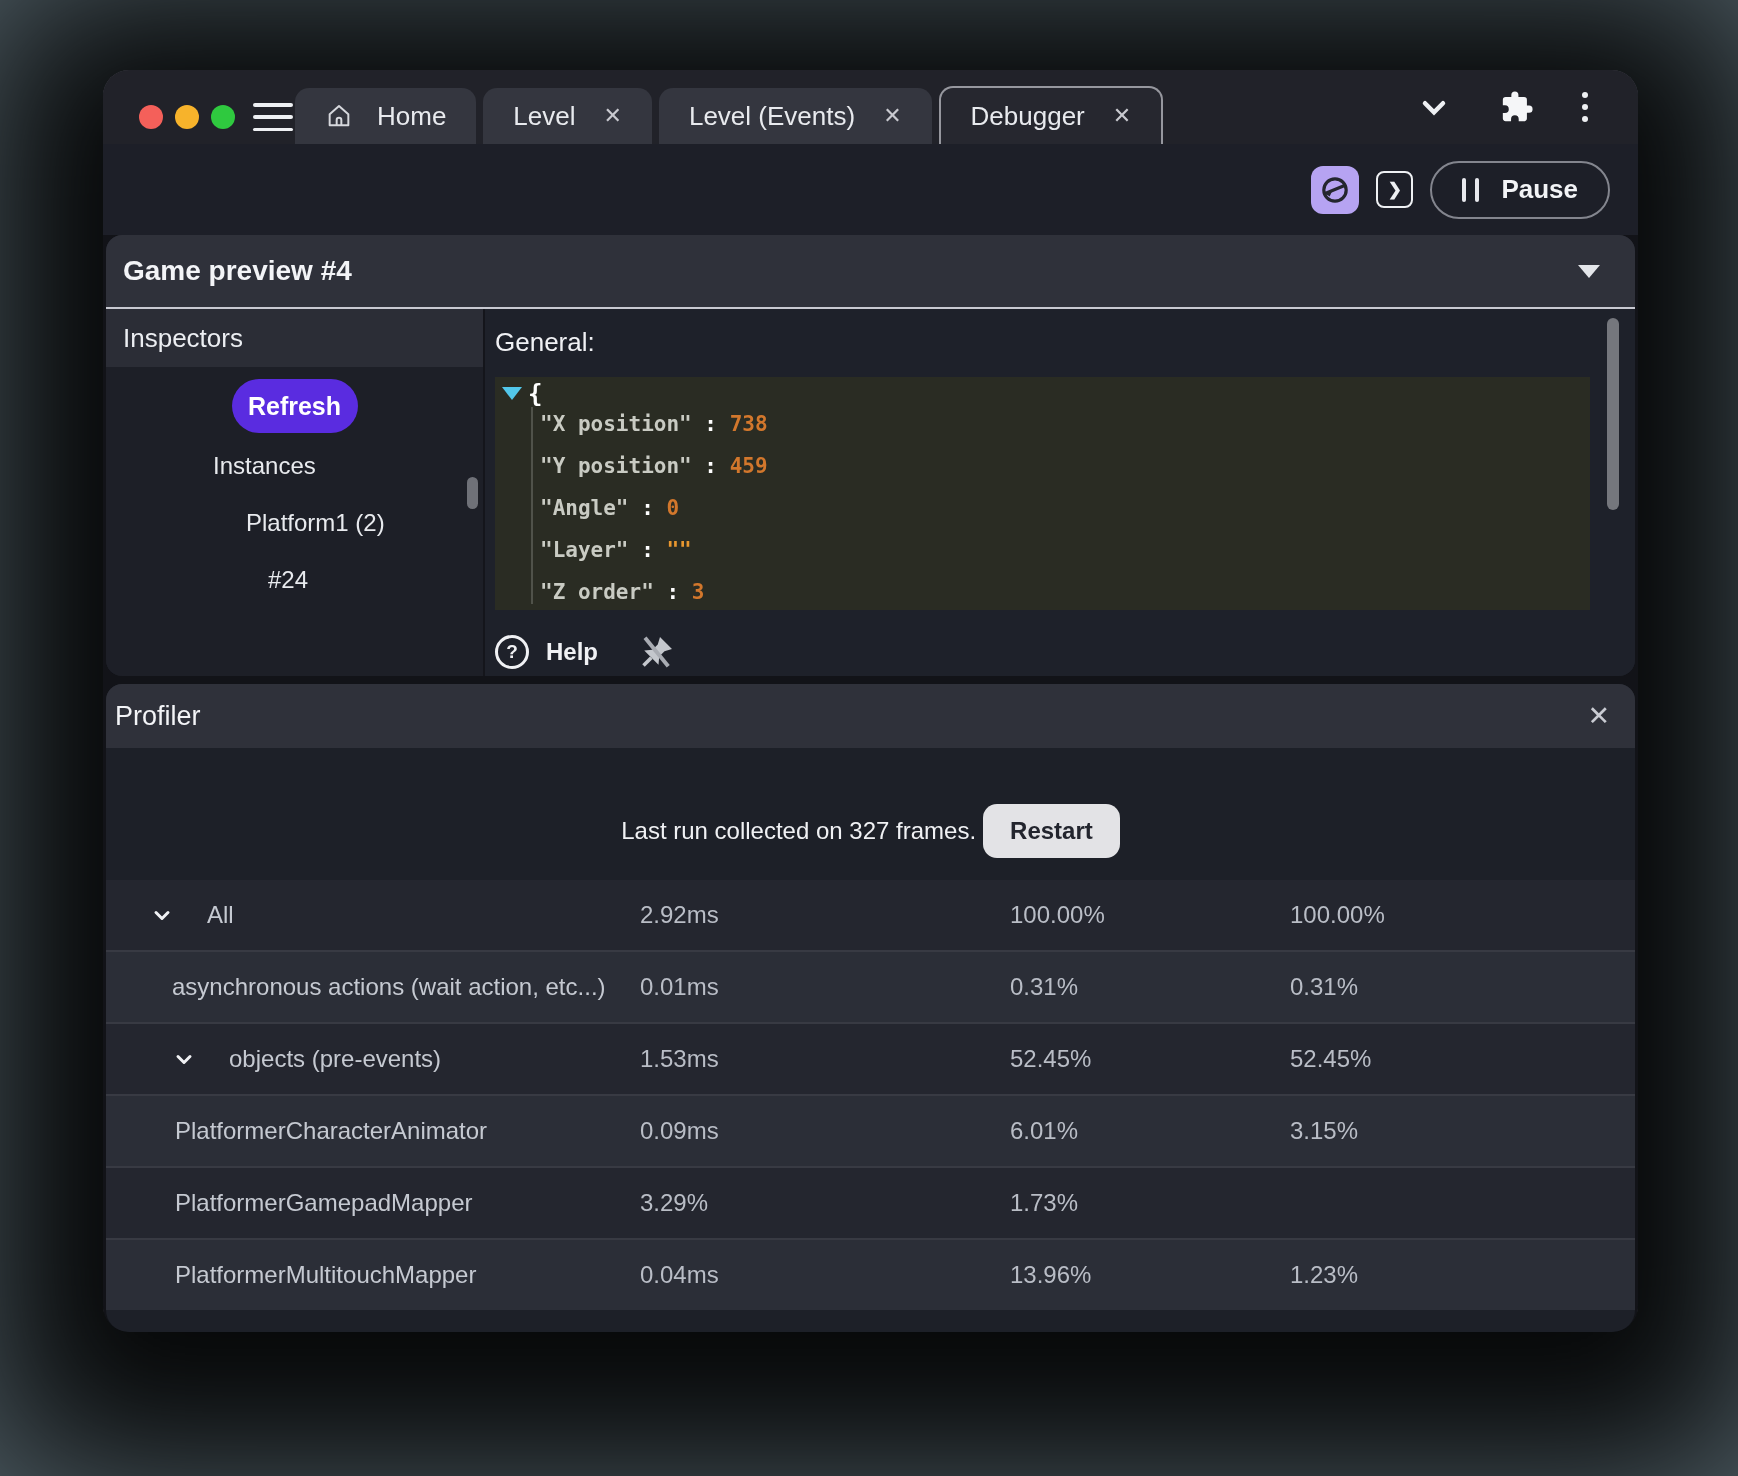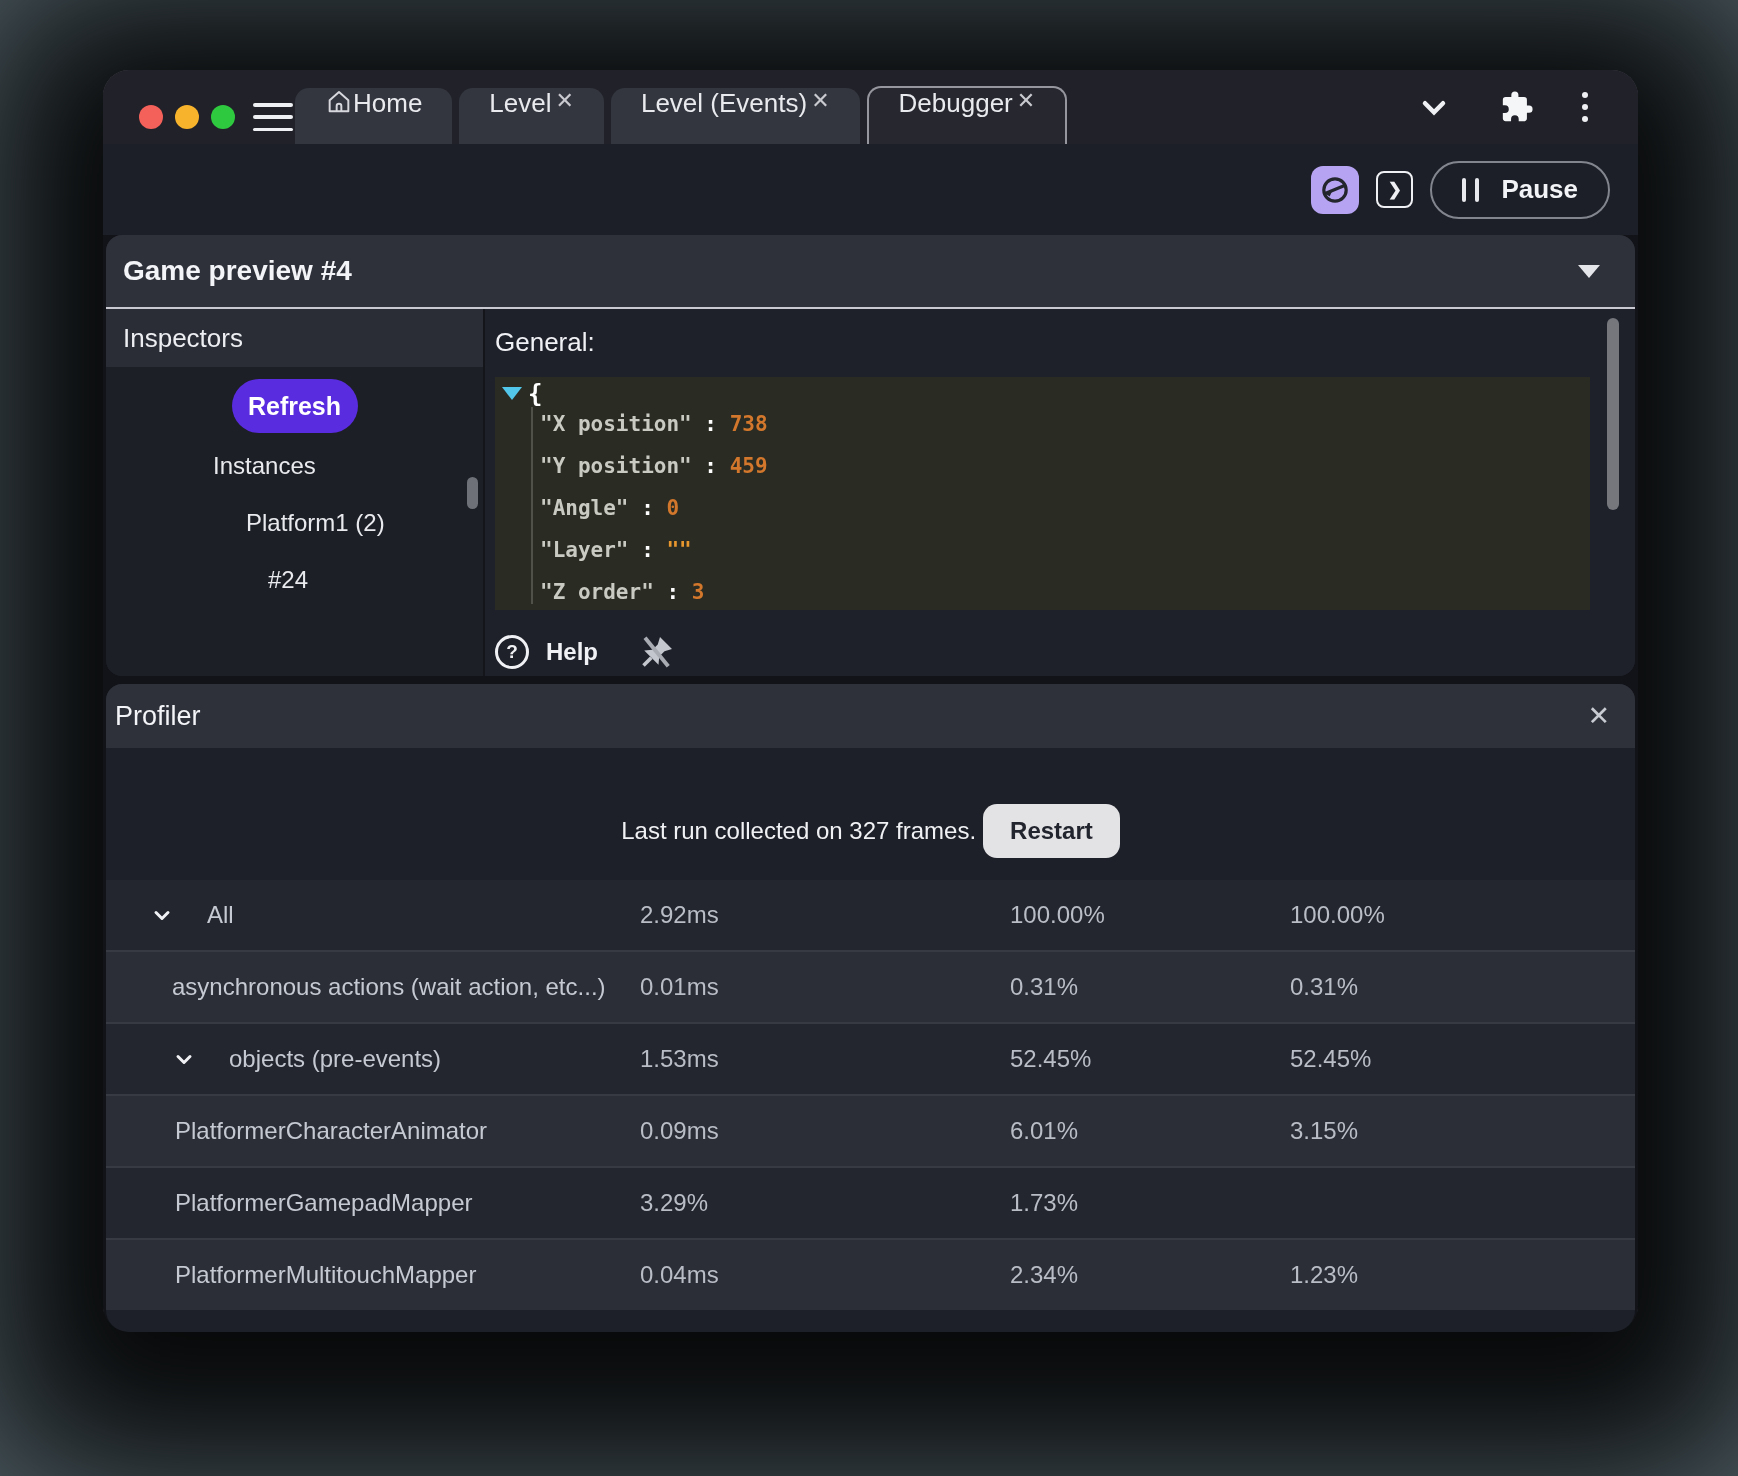--- a/index.html
+++ b/index.html
@@ -17,21 +17,21 @@
   
   .titlebar{position:relative;height:74px;background:#212229;}
   .traffic{position:absolute;top:35px;width:24px;height:24px;border-radius:50%;}
   .t-red{left:36px;background:#f4605a;}
   .t-yellow{left:72px;background:#f7b32b;}
   .t-green{left:108px;background:#2fc93f;}
   .hamburger{position:absolute;left:150px;top:33px;width:40px;height:28px;
     display:flex;flex-direction:column;justify-content:space-between;cursor:pointer;}
   .hamburger span{display:block;height:3.5px;background:#eef0f3;border-radius:2px;}
   .tab-bar{position:absolute;left:192px;bottom:0;display:flex;gap:7px;align-items:flex-end;height:56px;}
-  .tab{height:56px;display:flex;align-items:flex-start;padding:0 30px;
+  .tab{height:56px;display:flex;align-items:center;gap:24px;padding:0 30px;
     background:#34363f;border-radius:14px 14px 0 0;color:#e8eaee;font-size:26px;cursor:pointer;white-space:nowrap;}
   .tab.active{background:#26272f;border:2px solid #96979e;border-bottom:none;}
   .tab .tab-home-icon{width:28px;height:28px;display:inline-flex;}
   .tab .tab-close{font-size:22px;color:#c9cad0;padding-left:4px;}
   .tb-right{position:absolute;right:0;top:0;height:74px;display:flex;align-items:center;gap:48px;padding-right:50px;}
   .tb-icon{display:inline-flex;align-items:center;justify-content:center;cursor:pointer;}
   .kebab{display:flex;flex-direction:column;gap:6px;}
   .kebab i{width:6px;height:6px;border-radius:50%;background:#eef0f3;}
   
   .toolbar{position:relative;height:91px;background:#1d1f28;}
@@ -321,19 +321,19 @@
     <span class="c3">3.29%</span>
     <span class="c4">1.73%</span>
   </div>
 
   <div class="prow">
     <span class="c1 depth-3">
 
       <span>PlatformerMultitouchMapper</span>
     </span>
     <span class="c2">0.04ms</span>
-    <span class="c3">2.34%</span>
+    <span class="c3">13.96%</span>
     <span class="c4">1.23%</span>
   </div>
 </div>
   </div>
 
 </div>
 
 </body></html>

